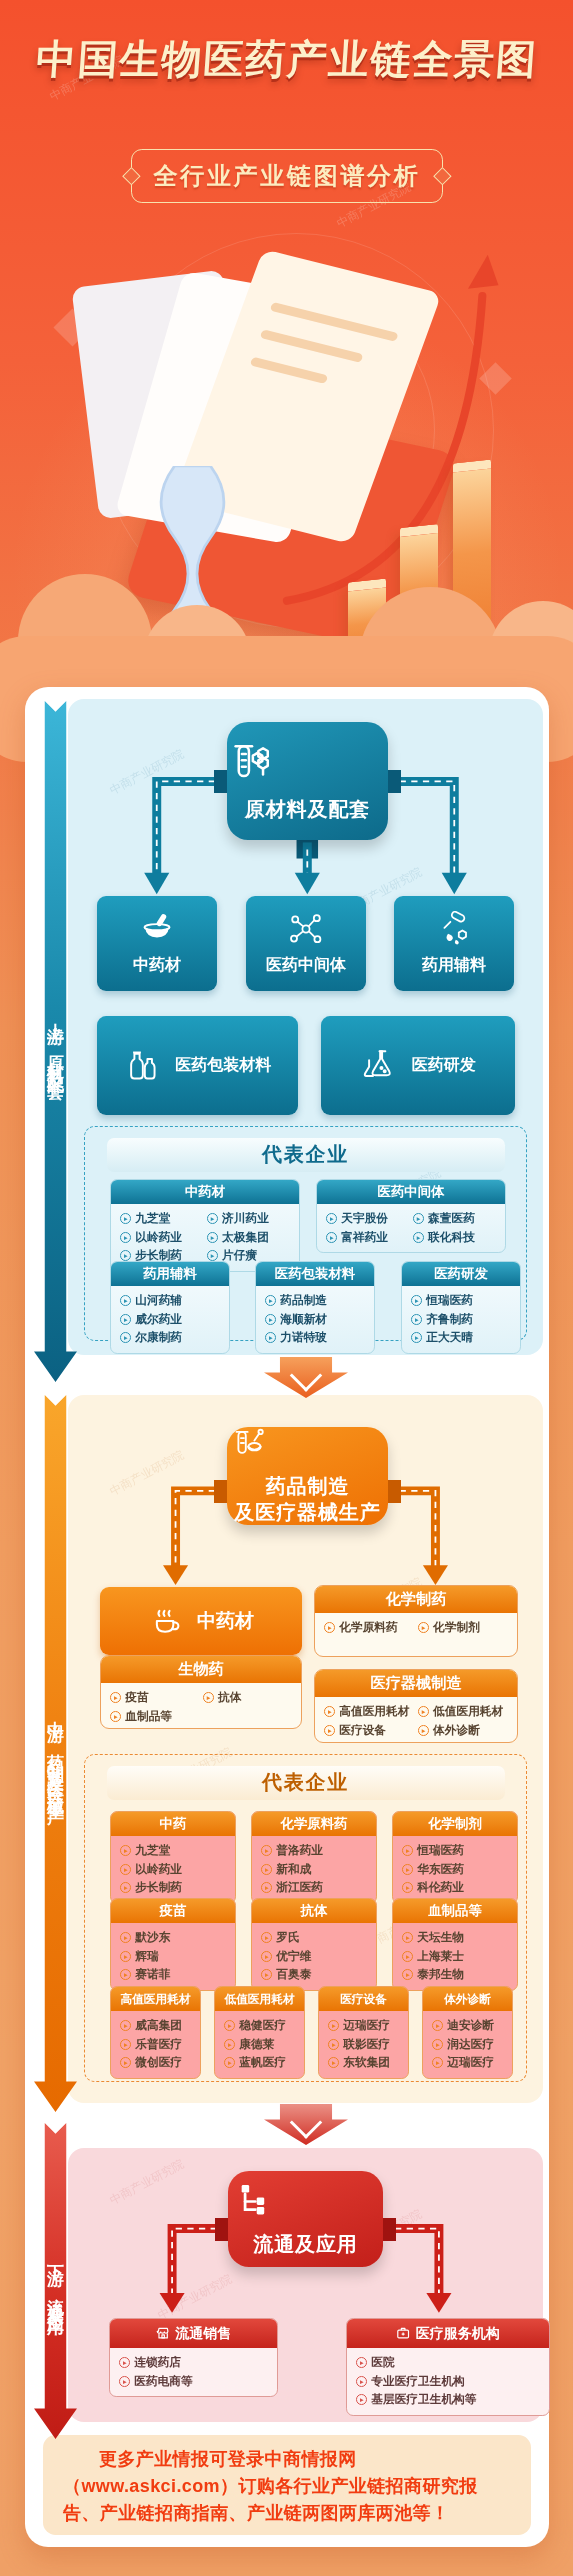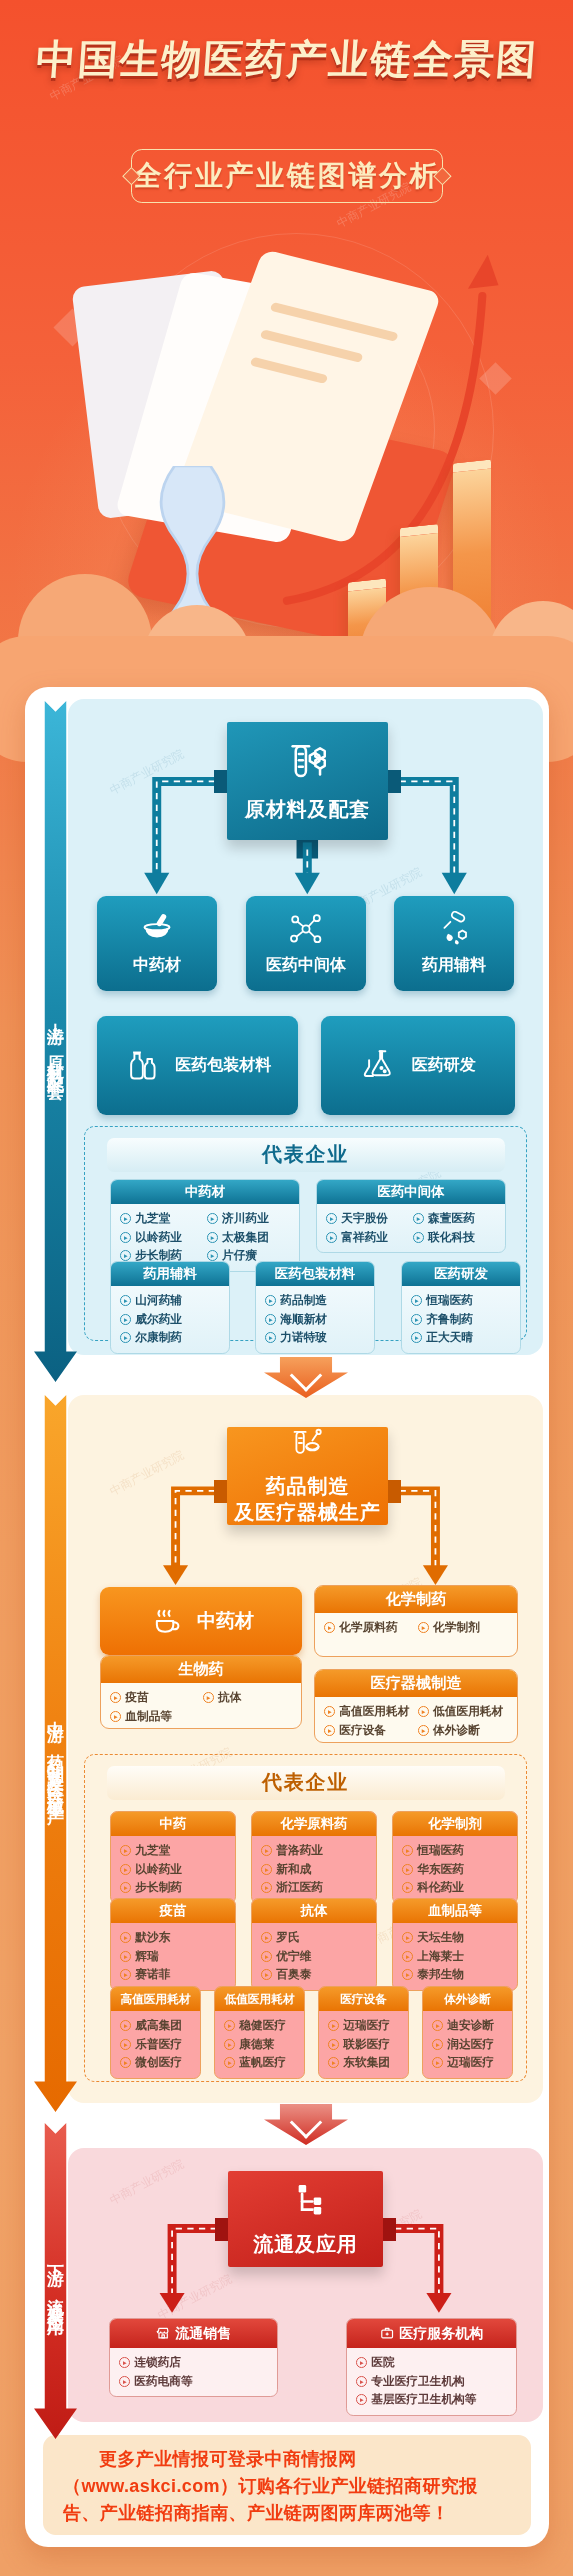--- a/index.html
+++ b/index.html
@@ -14,21 +14,21 @@
     border-radius:50%;background:radial-gradient(circle,rgba(255,200,150,.25) 0%,rgba(255,200,150,0) 70%);}
   .ring{position:absolute;border:1.8px solid rgba(255,255,255,.12);border-radius:50%;}
   .page-title{position:absolute;top:32px;left:0;width:100%;margin:0;text-align:center;
     font-size:40px;font-weight:900;letter-spacing:1.8px;color:#fdf0cb;transform:skewX(-4deg);
     text-shadow:0 2.7px 0 #b5311a,0 5.4px 7.2px rgba(110,20,0,.35);}
   .badge{position:absolute;top:149px;left:50%;transform:translateX(-50%);width:312px;height:54px;
     border:1.8px solid #f8e2ae;border-radius:10.8px;display:flex;align-items:center;justify-content:center;}
   .badge::before,.badge::after{content:"";position:absolute;top:50%;width:10.8px;height:10.8px;
     background:inherit;border:1.8px solid #f8e2ae;transform:translateY(-50%) rotate(45deg);background:#f2683e;}
   .badge::before{left:-7.2px;} .badge::after{right:-7.2px;}
-  .badge span{font-size:28px;font-weight:800;color:#fcecc0;letter-spacing:2.7px;text-shadow:0 1.8px 1.8px rgba(160,40,10,.4);}
+  .badge span{font-size:24px;font-weight:800;color:#fcecc0;letter-spacing:2.7px;text-shadow:0 1.8px 1.8px rgba(160,40,10,.4);}
   .illus{position:absolute;left:0;top:215px;width:574px;height:484px;}
   .cube{position:absolute;background:rgba(255,255,255,.18);transform:rotate(45deg);}
   .folder{position:absolute;left:152px;top:206px;width:278px;height:206px;background:#ef5634;border-radius:20px;
     transform:rotate(12deg) skewX(-6deg);box-shadow:0 12.6px 21.5px rgba(160,40,10,.25);}
   .doc{position:absolute;border-radius:12.6px;}
   .doc.d1{left:85px;top:63px;width:152px;height:233px;background:#f3f0f3;transform:rotate(-7deg);}
   .doc.d2{left:148px;top:67px;width:175px;height:251px;background:#fffdfb;transform:rotate(10deg) skewX(-6deg);}
   .doc.d3{left:215px;top:49px;width:184px;height:265px;background:#fff5e6;transform:rotate(14deg) skewX(-6deg);
     padding:49px 27px 0 27px;}
   .doc.d3 i{display:block;height:9px;border-radius:4.5px;background:#f6d2ab;margin-bottom:20px;}
@@ -54,22 +54,22 @@
   .ribbon.mid{top:1395px;height:717px;background:linear-gradient(180deg,#f9a62b,#f08312 45%,#e66a00);}
   .ribbon.down{top:2123px;height:316px;background:linear-gradient(180deg,#e85c4e,#d42e24 55%,#c01c15);}
 
   
   .panel{position:absolute;left:68px;width:475px;border-radius:16px;z-index:2;}
   .panel-up{top:699px;height:656px;background:#dcf1f8;}
   .panel-mid{top:1395px;height:708px;background:#fdf3e0;}
   .panel-down{top:2148px;height:274px;background:#f9d9dc;}
   .conn{position:absolute;inset:0;width:100%;height:100%;}
 
-  .main-node{position:absolute;display:flex;flex-direction:column;align-items:center;justify-content:center;gap:9px;
-    border-radius:2px;color:#fff;font-weight:800;z-index:2;box-shadow:0 7.2px 12.6px rgba(0,0,0,.18);}
+  .main-node{position:absolute;display:flex;flex-direction:column;justify-content:center;gap:9px;
+    border-radius:21px;color:#fff;font-weight:800;z-index:2;box-shadow:0 7.2px 12.6px rgba(0,0,0,.18);}
   .main-node .lbl{font-size:20px;letter-spacing:0.9px;text-align:center;line-height:1.3;}
   .mn-up{left:159px;top:23px;width:161px;height:118px;background:linear-gradient(160deg,#2097b8,#0d6a8a);}
   .mn-mid{left:159px;top:32px;width:161px;height:98px;background:linear-gradient(160deg,#f8961f,#ee7003);}
   .mn-down{left:160px;top:23px;width:155px;height:96px;background:linear-gradient(160deg,#e23e33,#c31f1a);}
   .mn-up::before,.mn-up::after{content:"";position:absolute;top:48px;width:12.6px;height:23px;background:#0a5a78;}
   .mn-mid::before,.mn-mid::after{content:"";position:absolute;top:53px;width:12.6px;height:23px;background:#c85b00;}
   .mn-down::before,.mn-down::after{content:"";position:absolute;top:47px;width:12.6px;height:23px;background:#9f1310;}
   .main-node::before{left:-12.6px;} .main-node::after{right:-12.6px;}
 
   .cat-box{position:absolute;border-radius:9px;color:#fff;display:flex;flex-direction:column;align-items:center;
@@ -753,21 +753,21 @@
           <span class="li-item">
             <i class="blt"></i>
             <em>连锁药店</em>
           </span>
           <span class="li-item">
             <i class="blt"></i>
             <em>医药电商等</em>
           </span>
         </div>
     </div>
-    <div class="dg-box" style="left:278px;top:170px;width:171px;">
+    <div class="dg-box" style="left:278px;top:170px;width:204px;">
       <div class="rep-head">
         <svg class="ic" width="14.3" height="14.3" viewBox="0 0 24 24" fill="none" stroke="#fff" stroke-width="2" stroke-linejoin="round">
           <rect x="3" y="7" width="18" height="13" rx="2"></rect>
           <path d="M9 7 V4 h6 v3"></path>
           <line x1="12" y1="11" x2="12" y2="16"></line>
             <line x1="9.5" y1="13.5" x2="14.5" y2="13.5"></line>
         </svg>
         <span>医疗服务机构</span>
       </div>
       <div class="items">

